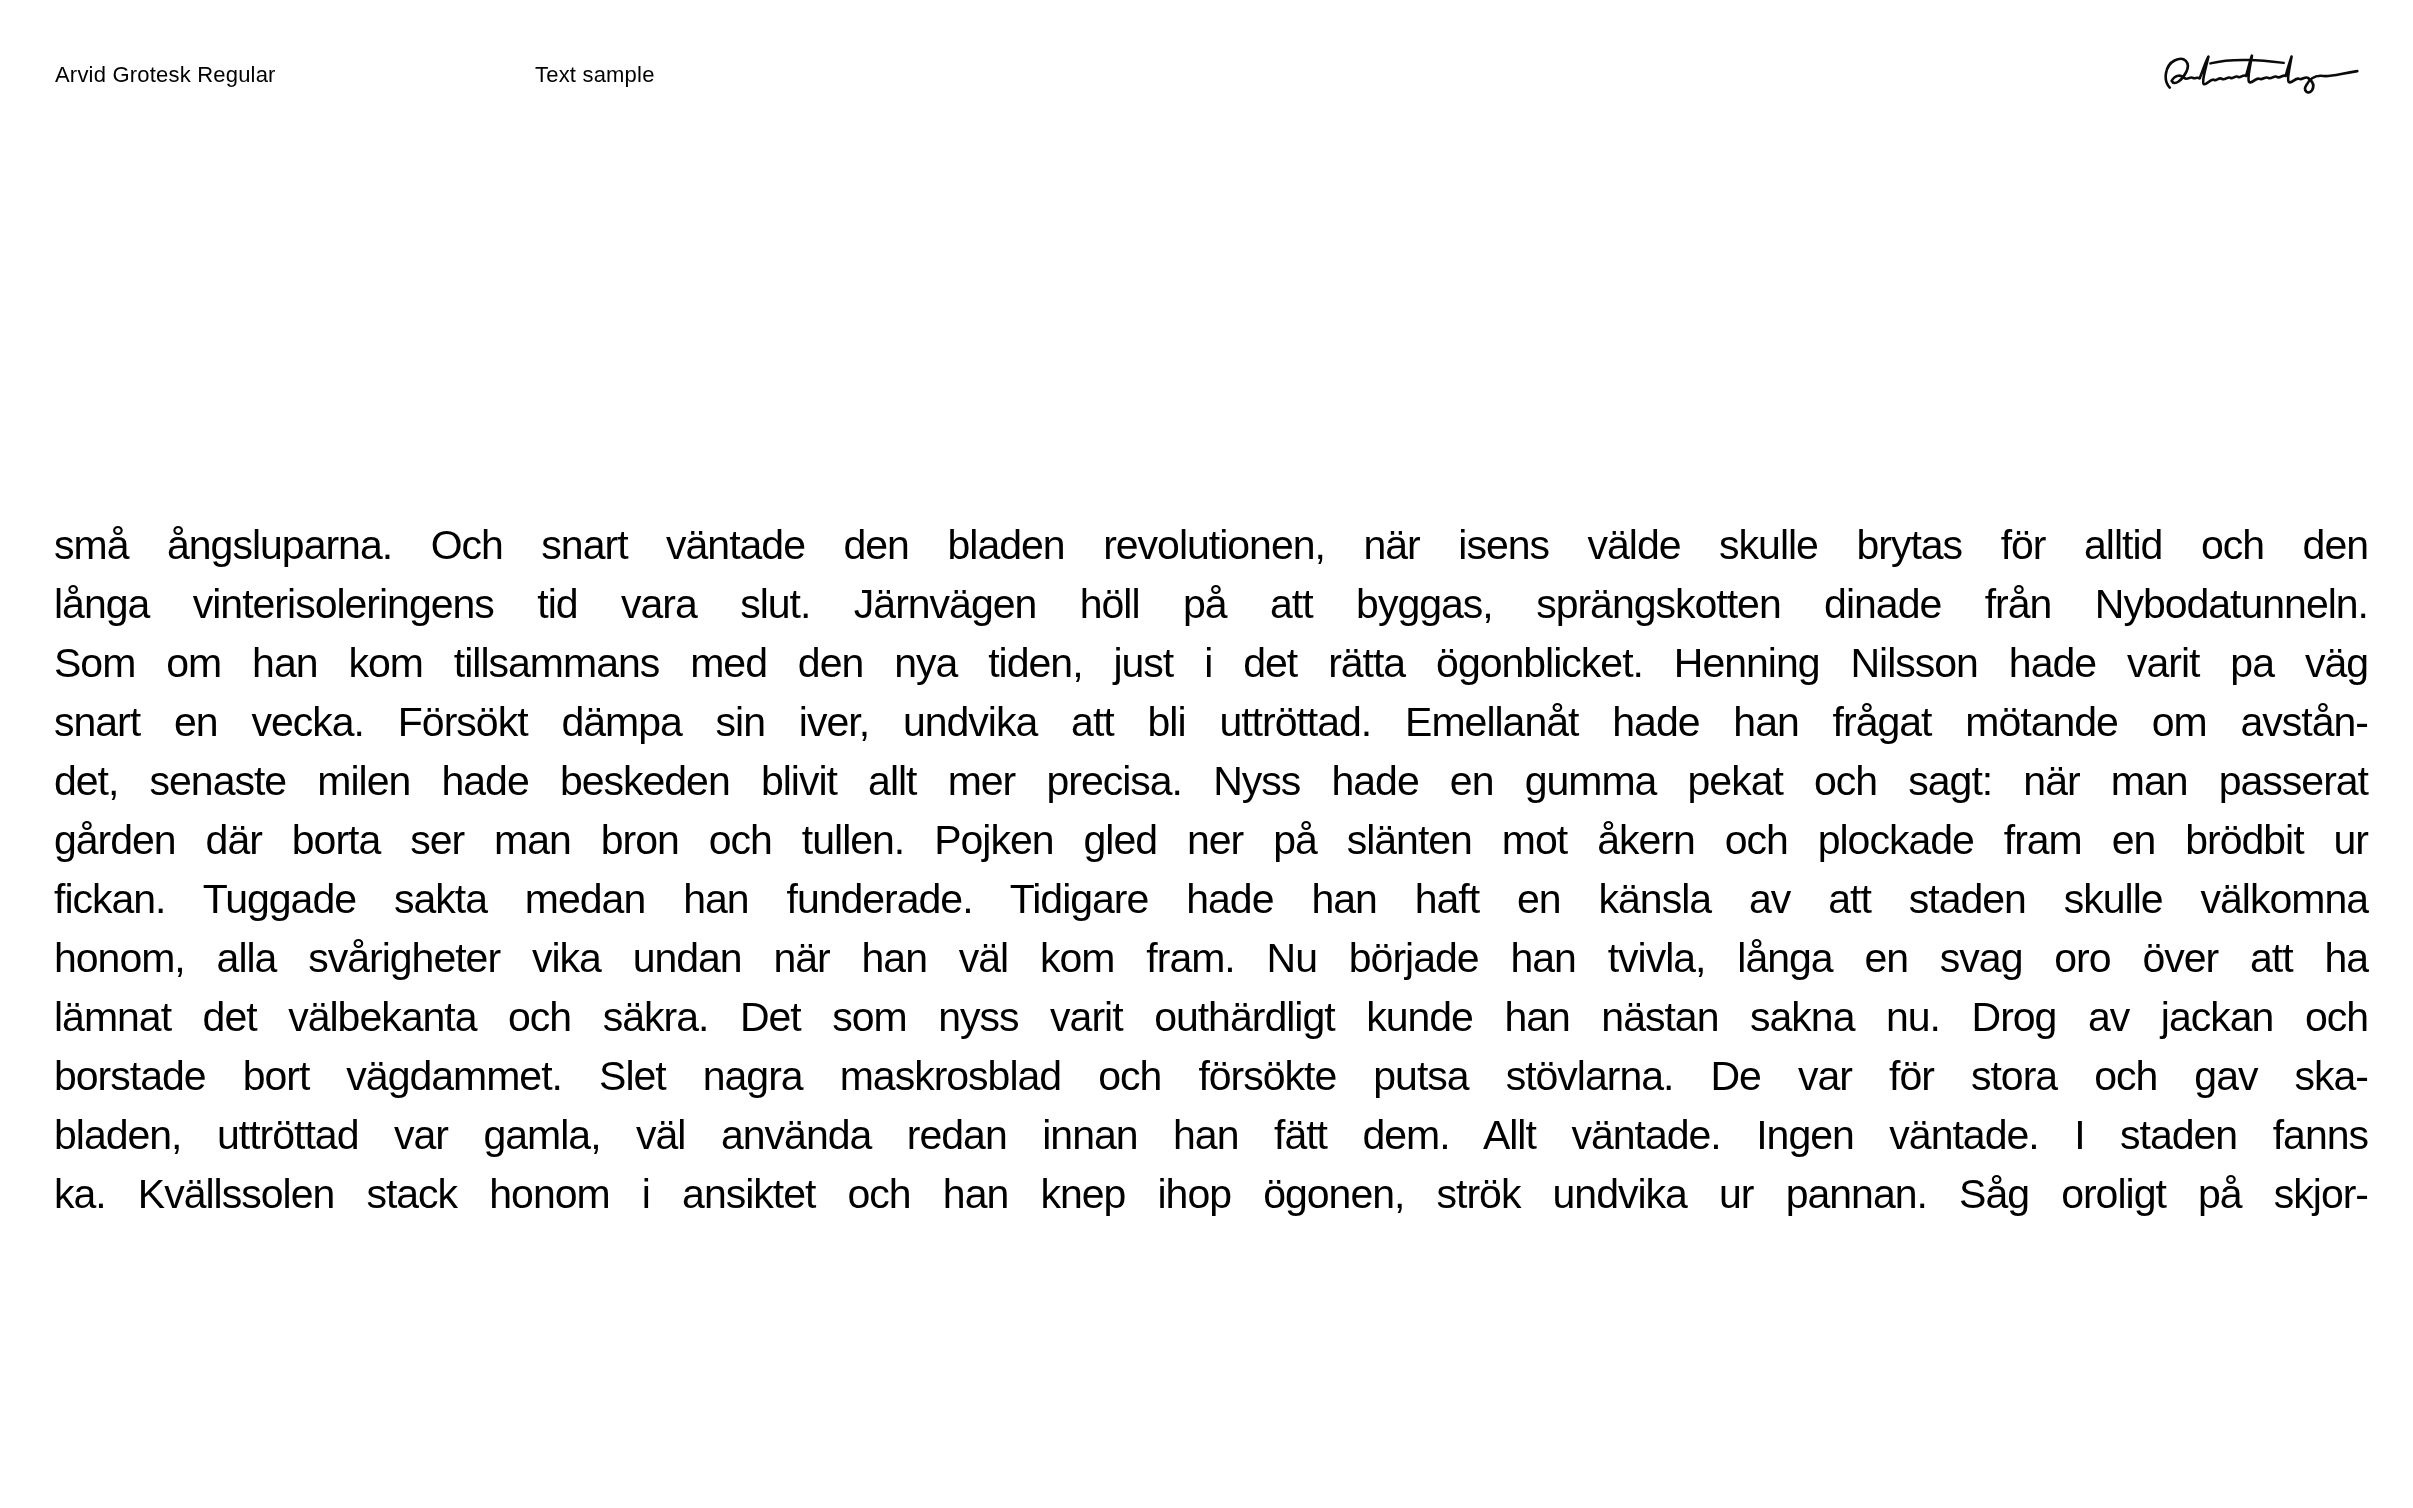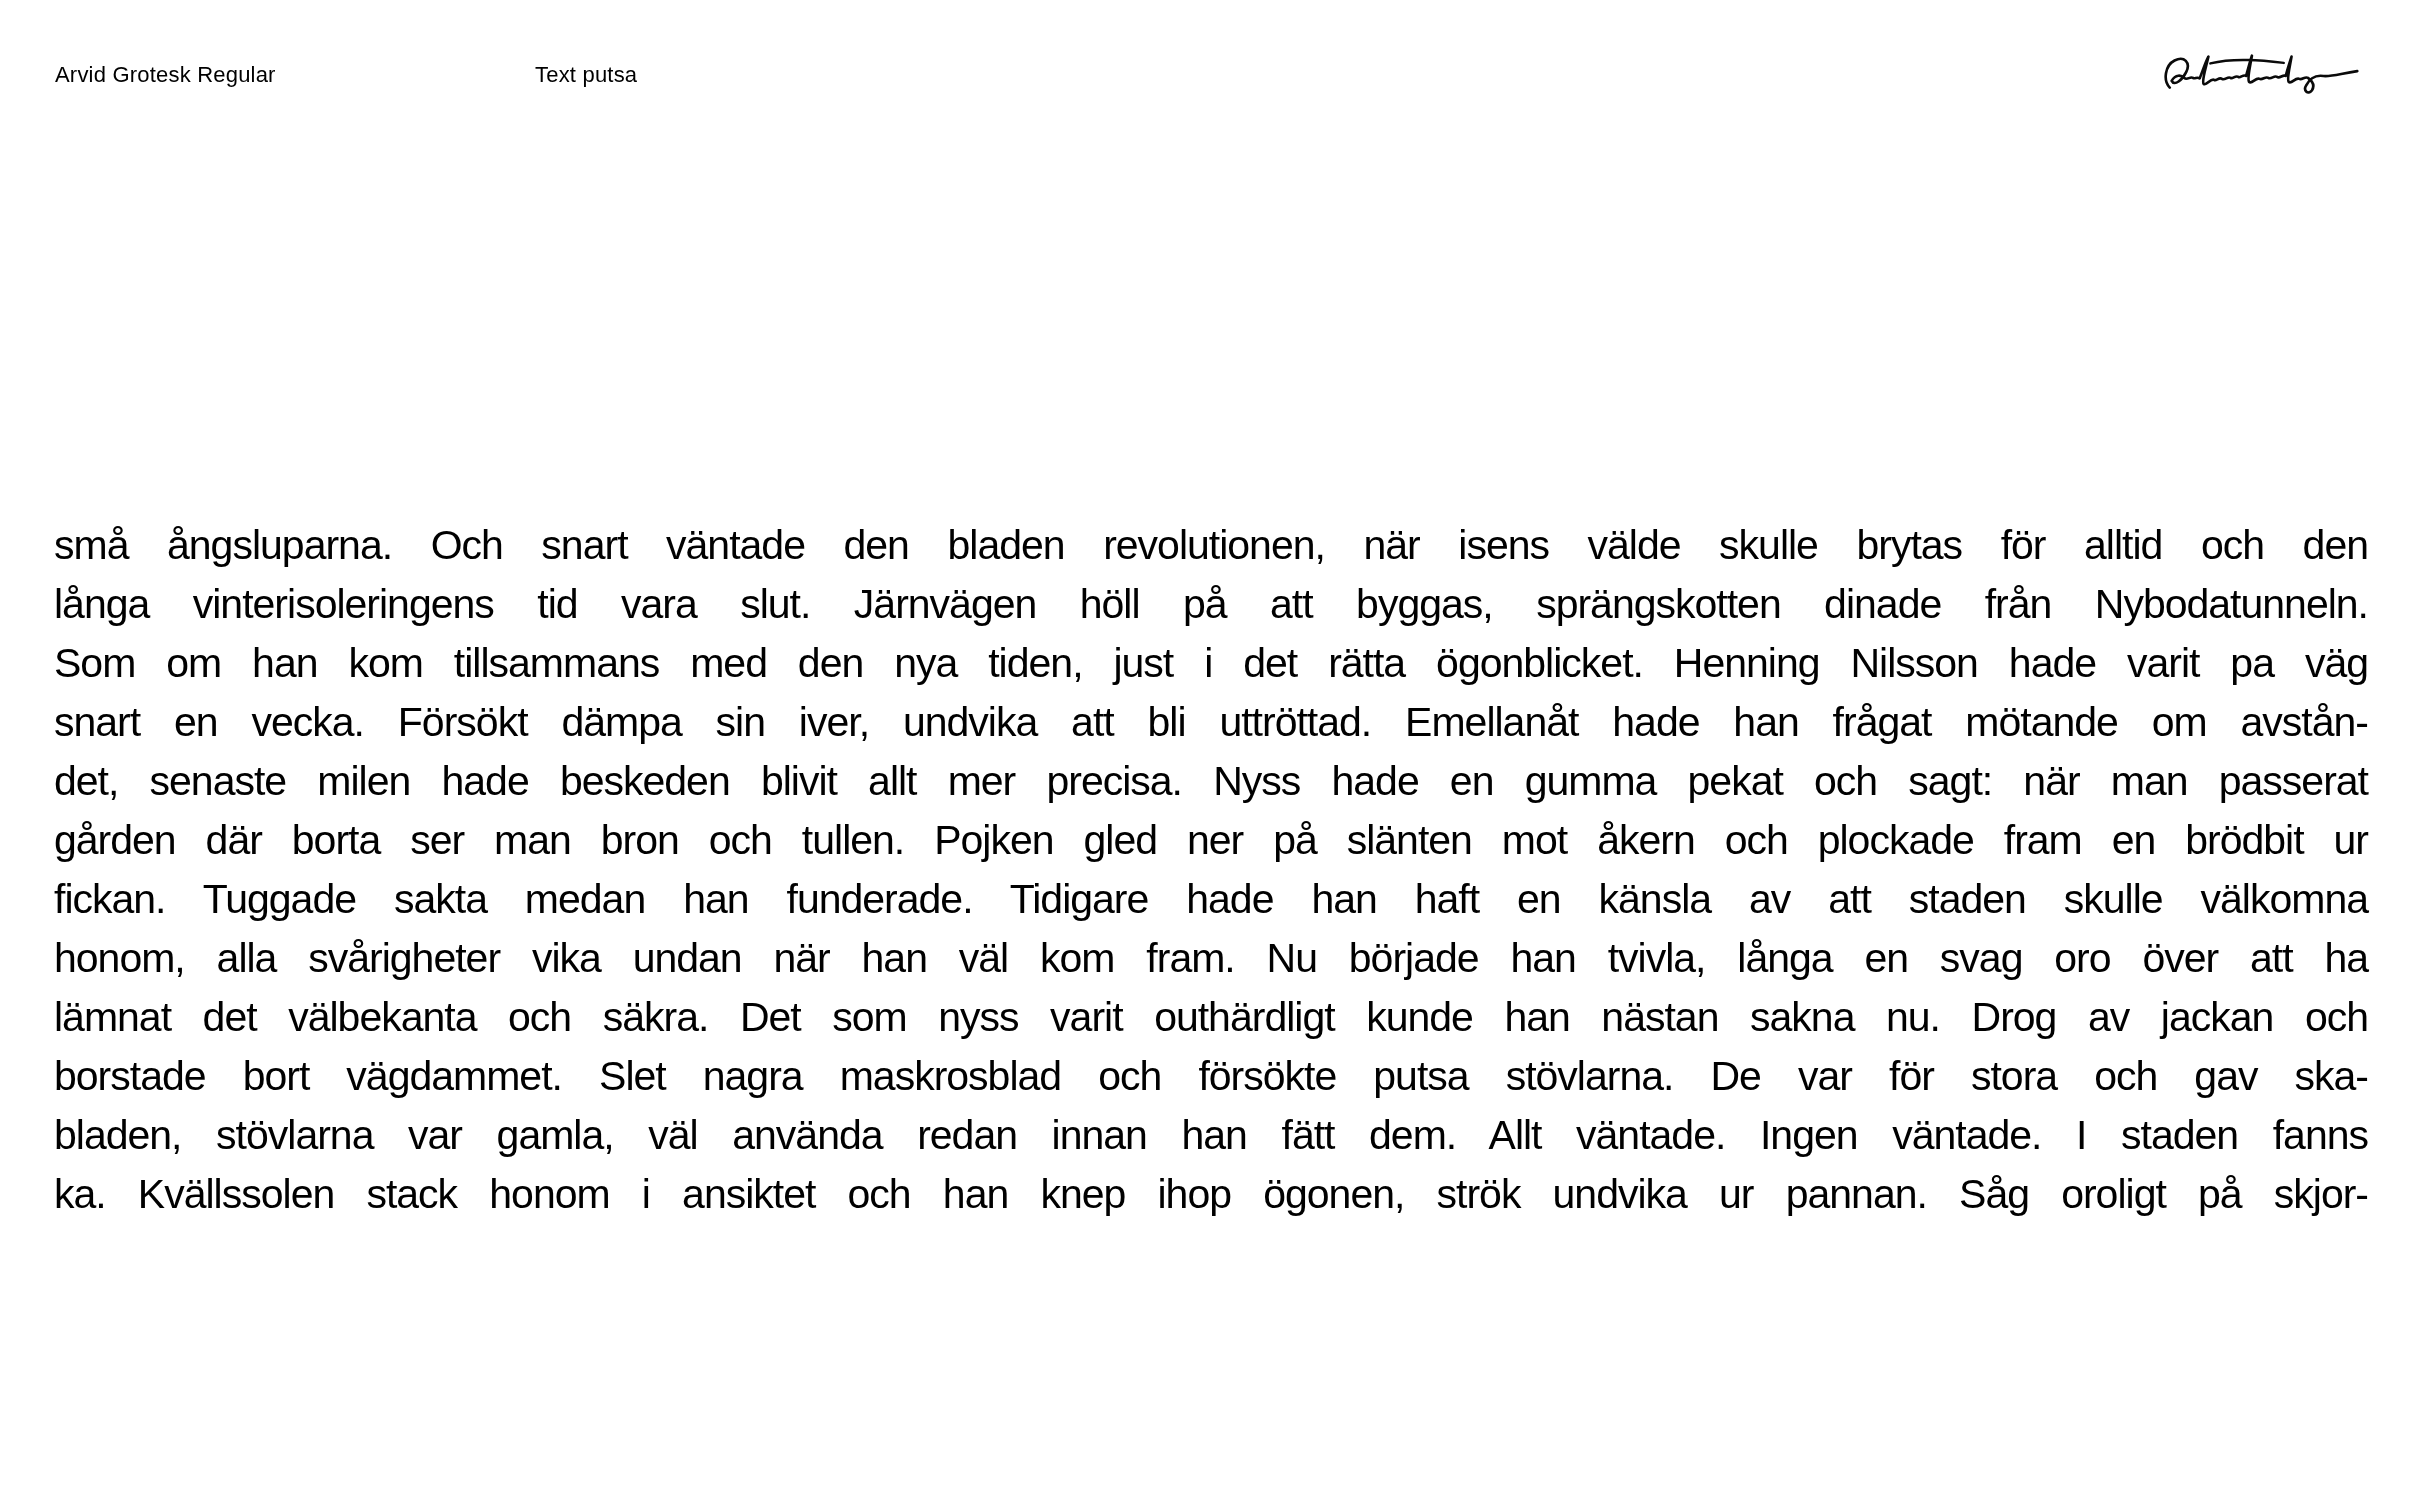--- a/index.html
+++ b/index.html
@@ -53,21 +53,21 @@
     color: #000000;
   }
 </style>
 </head>
 <body>
 
 <div class="page">
 
   <div class="meta-label font-name">Arvid Grotesk Regular</div>
 
-  <div class="meta-label sample-name">Text putsa</div>
+  <div class="meta-label sample-name">Text sample</div>
 
   <div class="signature">
     <svg viewBox="0 0 420 120" xmlns="http://www.w3.org/2000/svg" aria-hidden="true">
       <path d="M16,86 C2,72 6,40 26,30 C46,20 60,34 50,54 C42,70 26,84 20,72
                C28,58 40,60 46,66 C52,72 58,62 64,66 C68,69 72,63 78,67
                C86,46 92,28 96,22 C90,48 82,72 86,78 C92,84 100,66 108,70
                C112,73 118,64 124,68 C130,72 136,62 142,66 C146,69 152,60 158,64
                C162,67 168,58 174,62 C180,40 184,26 186,20 C182,44 176,68 180,74
                C186,80 194,64 202,68 C208,71 214,62 220,66 C226,70 232,60 238,64
                C244,68 250,58 256,62 C262,40 266,28 268,22 C264,46 258,68 262,74
@@ -81,18 +81,18 @@
     <div class="text-line">små ångsluparna. Och snart väntade den bladen revolutionen, när isens välde skulle brytas för alltid och den</div>
     <div class="text-line">långa vinterisoleringens tid vara slut. Järnvägen höll på att byggas, sprängskotten dinade från Nybodatunneln.</div>
     <div class="text-line">Som om han kom tillsammans med den nya tiden, just i det rätta ögonblicket. Henning Nilsson hade varit pa väg</div>
     <div class="text-line">snart en vecka. Försökt dämpa sin iver, undvika att bli uttröttad. Emellanåt hade han frågat mötande om avstån-</div>
     <div class="text-line">det, senaste milen hade beskeden blivit allt mer precisa. Nyss hade en gumma pekat och sagt: när man passerat</div>
     <div class="text-line">gården där borta ser man bron och tullen. Pojken gled ner på slänten mot åkern och plockade fram en brödbit ur</div>
     <div class="text-line">fickan. Tuggade sakta medan han funderade. Tidigare hade han haft en känsla av att staden skulle välkomna</div>
     <div class="text-line">honom, alla svårigheter vika undan när han väl kom fram. Nu började han tvivla, långa en svag oro över att ha</div>
     <div class="text-line">lämnat det välbekanta och säkra. Det som nyss varit outhärdligt kunde han nästan sakna nu. Drog av jackan och</div>
     <div class="text-line">borstade bort vägdammet. Slet nagra maskrosblad och försökte putsa stövlarna. De var för stora och gav ska-</div>
-    <div class="text-line">bladen, stövlarna var gamla, väl använda redan innan han fätt dem. Allt väntade. Ingen väntade. I staden fanns</div>
+    <div class="text-line">bladen, uttröttad var gamla, väl använda redan innan han fätt dem. Allt väntade. Ingen väntade. I staden fanns</div>
     <div class="text-line">ka. Kvällssolen stack honom i ansiktet och han knep ihop ögonen, strök undvika ur pannan. Såg oroligt på skjor-</div>
   </div>
 
 </div>
 
 
 </body></html>

